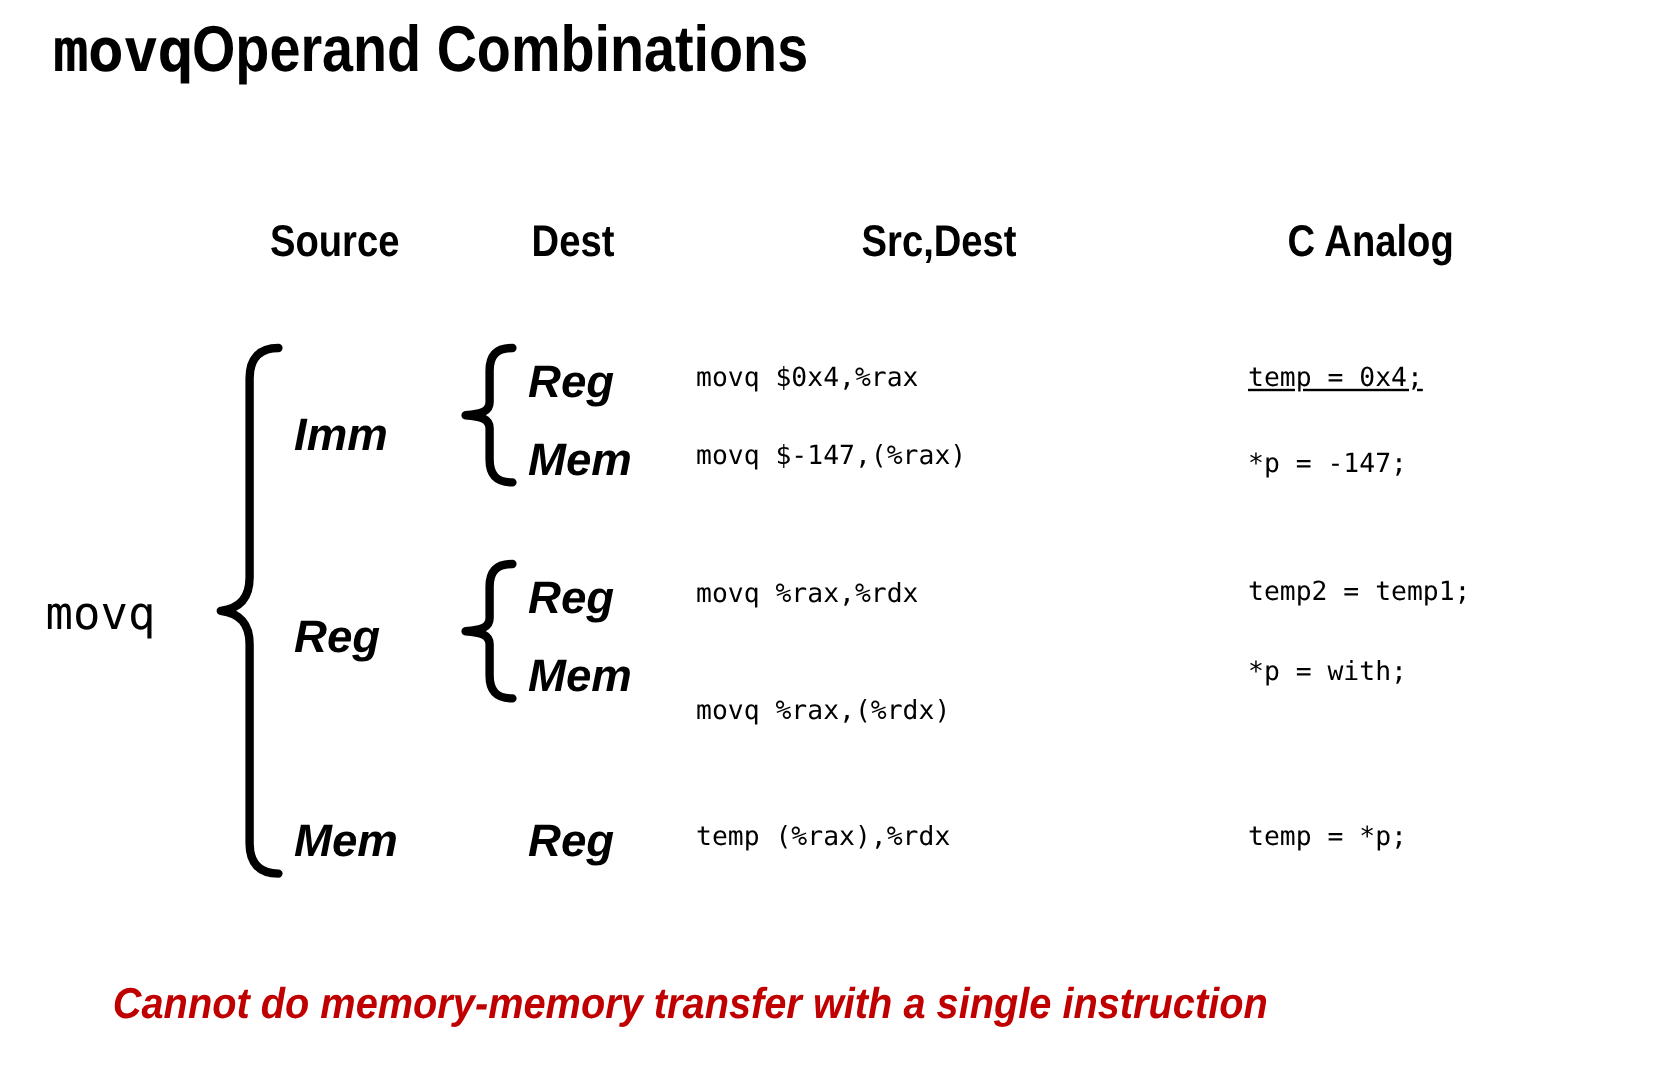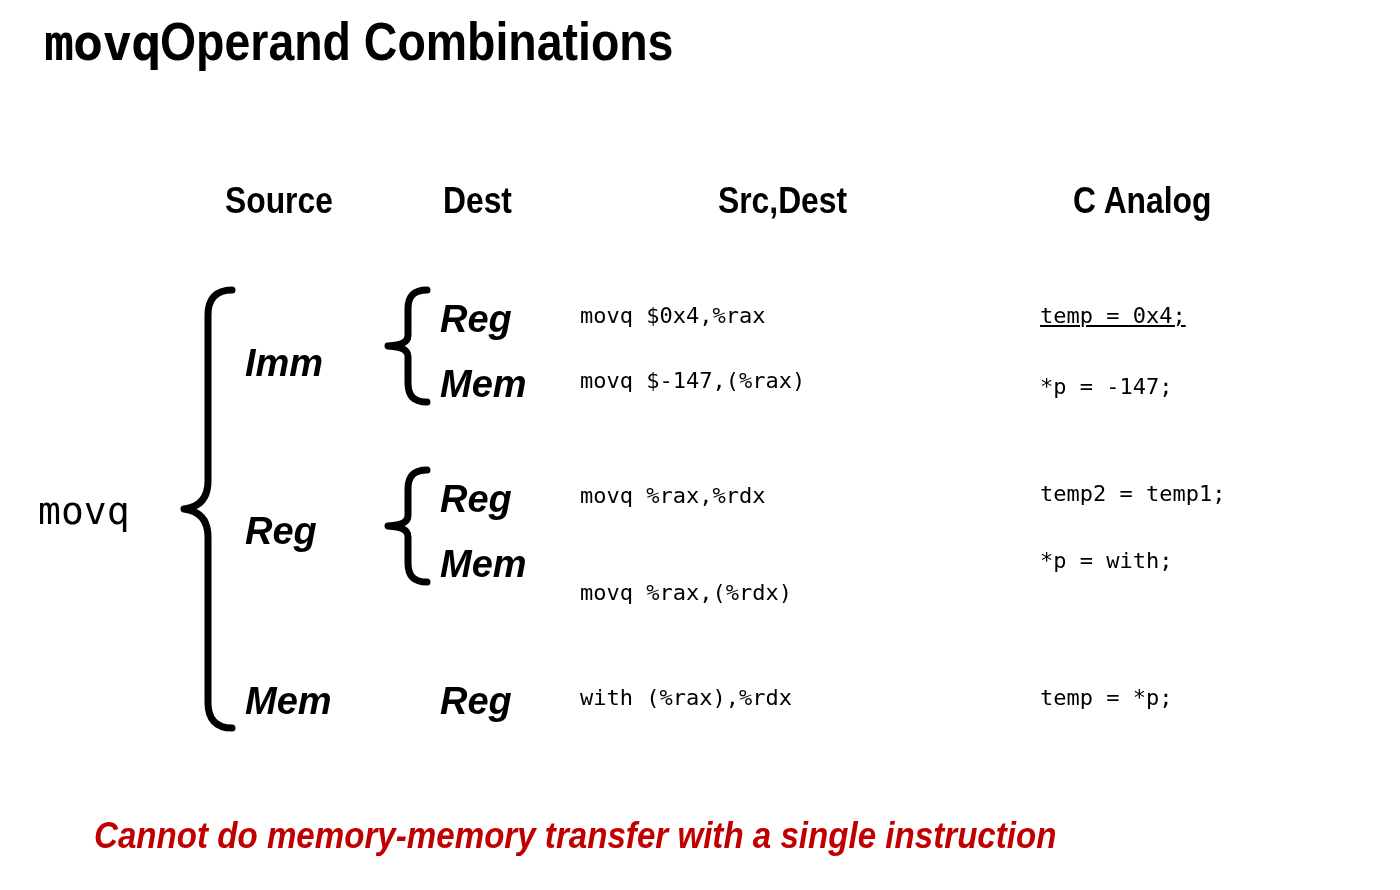--- a/index.html
+++ b/index.html
@@ -160,16 +160,16 @@
 <div class="asm-code" style="top:485px;">movq %rax,%rdx</div>
 <div class="c-code" style="top:483px;">temp2 = temp1;</div>
 
 <div class="dest-label" style="top:545px;">Mem</div>
 <div class="asm-code" style="top:550px;margin-top:32px;">movq %rax,(%rdx)</div>
 <div class="c-code" style="top:550px;">*p = with;</div>
 
 <div class="src-label" style="top:682px;">Mem</div>
 
 <div class="dest-label" style="top:682px;">Reg</div>
-<div class="asm-code" style="top:687px;">with (%rax),%rdx</div>
+<div class="asm-code" style="top:687px;">temp (%rax),%rdx</div>
 <div class="c-code" style="top:687px;">temp = *p;</div>
 
 <div id="footer-note" style="color: rgb(192, 0, 0);">Cannot do memory-memory transfer with a single instruction</div>
 
 </body></html>

